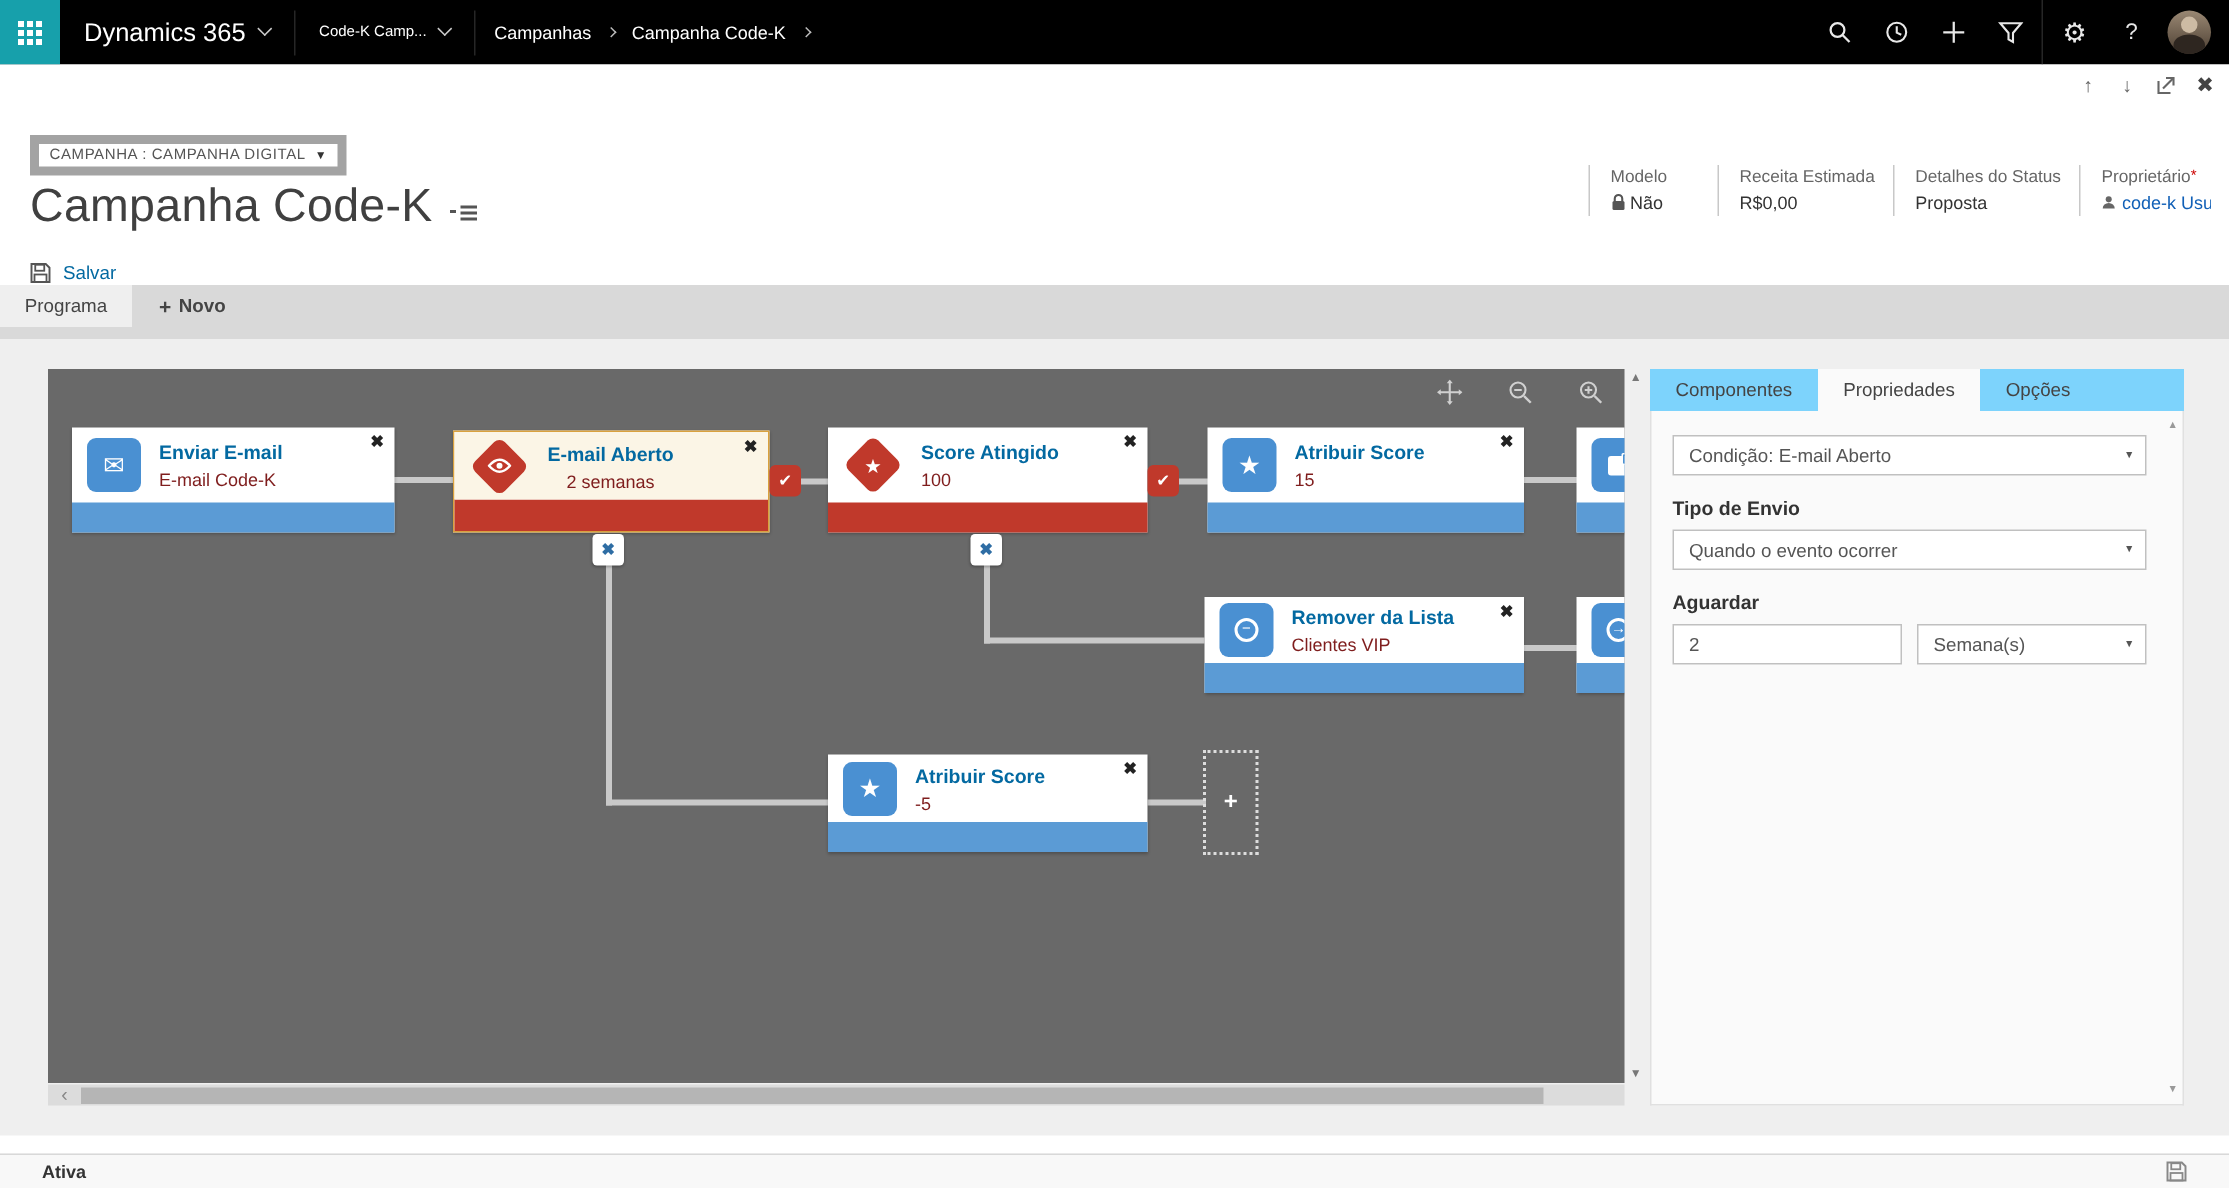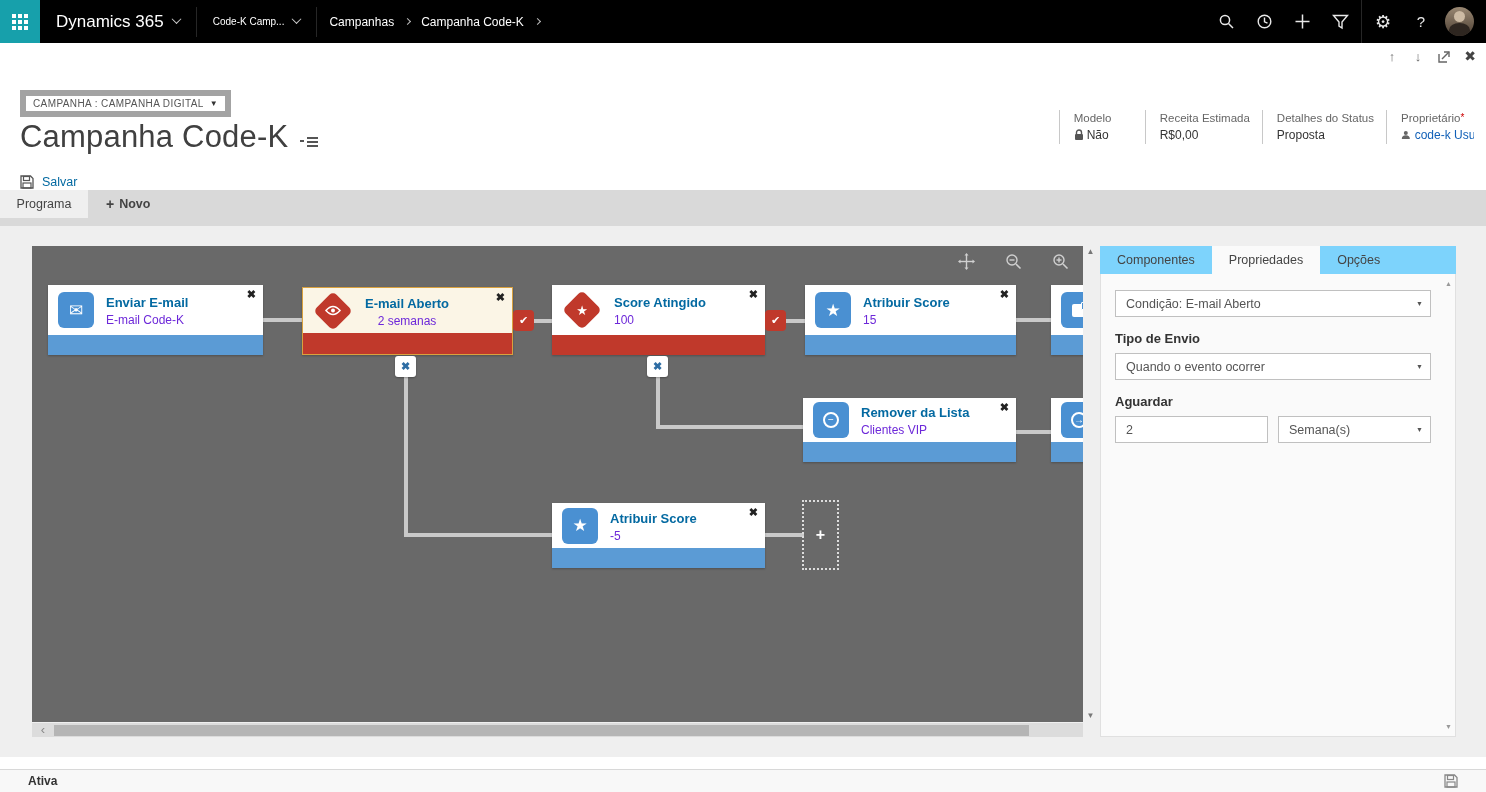--- a/index.html
+++ b/index.html
@@ -64,21 +64,21 @@
 
   .node { position:absolute; background:#fff; box-shadow:0 1px 2px rgba(0,0,0,.25); cursor:pointer; }
   .node-body { position:relative; display:flex; align-items:center; padding:0 10px; }
   .nicon { flex:0 0 auto; margin-right:12px; display:flex; align-items:center; justify-content:center; }
   .nicon.sq { width:36px; height:36px; border-radius:6px; background:#4a90d2; color:#fff; font-size:17px; }
   .dia-wrap { width:40px; height:40px; position:relative; }
   .dia-shape { position:absolute; left:6px; top:6px; width:28px; height:28px; border-radius:5px; background:#c0392b; transform:rotate(45deg); }
   .dia-glyph { position:absolute; left:0; top:0; width:40px; height:40px; display:flex; align-items:center; justify-content:center; color:#fff; font-size:14px; }
   .ntext { min-width:0; }
   .ntitle { font-size:13px; font-weight:700; color:#0369a1; }
-  .nsub { font-size:12px; color:#6d28d9; margin-top:2px; }
+  .nsub { font-size:12px; color:#7f1d1d; margin-top:2px; }
   .nclose { position:absolute; top:3px; right:7px; font-size:11px; font-weight:700; color:#222; cursor:pointer; }
   .nbar { height:20px; }
   .bar-blue { background:#5b9bd5; }
   .bar-red { background:#c0392b; }
   .node.selected { border:1px solid #d9a13e; }
   .node.selected .node-body { background:#fbf5e6; }
 
   .check-conn { position:absolute; width:21px; height:21px; border-radius:4px; background:#c0392b; color:#fff; display:flex; align-items:center; justify-content:center; font-size:11px; }
   .branch-x { position:absolute; width:21px; height:21px; border-radius:3px; background:#fff; color:#2e6da4; font-weight:700; font-size:11px; display:flex; align-items:center; justify-content:center; box-shadow:0 1px 2px rgba(0,0,0,.3); cursor:pointer; }
   .placeholder { position:absolute; border:2px dotted #ddd; color:#fff; display:flex; align-items:center; justify-content:center; font-size:16px; font-weight:700; cursor:pointer; }

